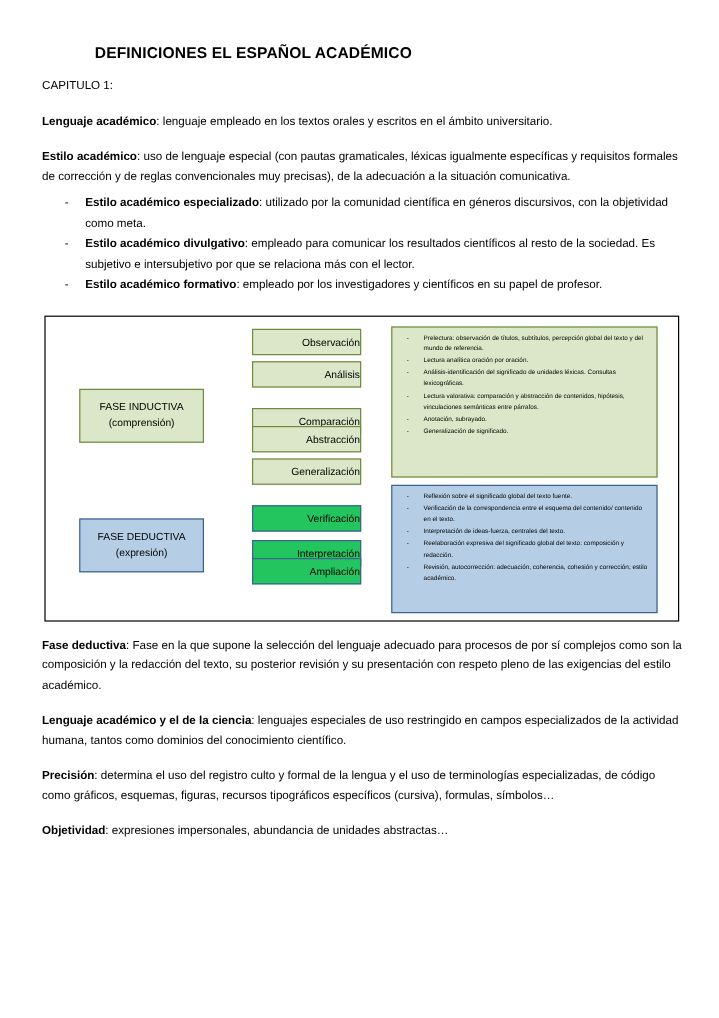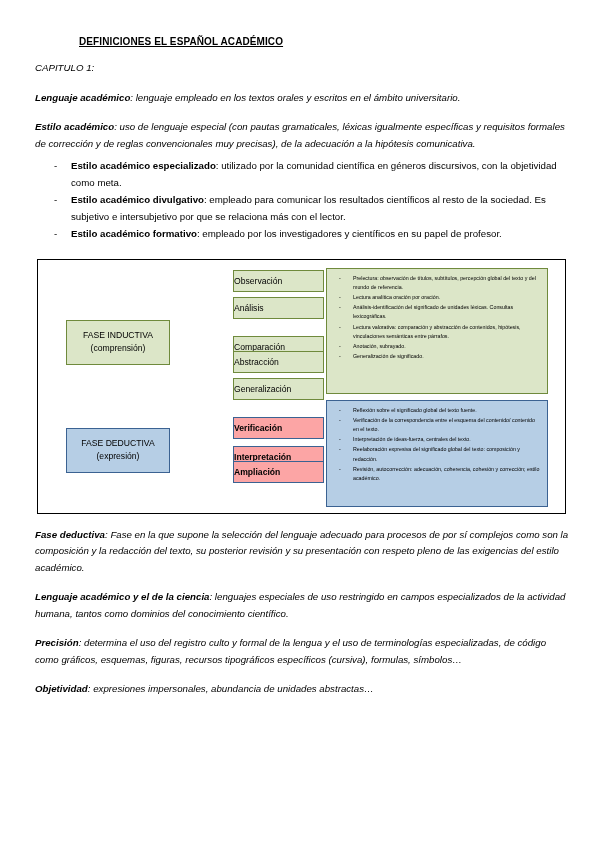--- a/index.html
+++ b/index.html
@@ -16,33 +16,31 @@
     overflow: hidden;
   }
   .page {
     box-sizing: border-box;
     width: 599px;
     height: 848px;
     padding: 30px 30px 0 35px;
     position: relative;
   }
   .doc-title {
-    font-size: 10px;
+    font-size: 13px;
     font-weight: bold;
-    text-decoration: underline;
     letter-spacing: .1px;
     margin: 6px 0 0 0;
     padding-left: 44px;
   }
   .para {
     font-size: 9.7px;
     line-height: 16.5px;
     margin: 13px 0 0 0;
     text-align: left;
-    font-style: italic;
   }
   .para .lead {
     font-weight: bold;
   }
   .bullets {
     margin: 6px 0 0 0;
     padding: 0;
     list-style: none;
   }
   .bullets li {
@@ -94,28 +92,27 @@
   }
   .phase-box .l2 { display: block; }
 
   .stage {
     position: absolute;
     box-sizing: border-box;
     left: 172px;
     width: 91px;
     height: 22px;
     line-height: 20px;
-    text-align: left;
+    text-align: right;
     font-size: 8.6px;
     border-width: 1.4px;
     border-style: solid;
-    margin-left: 23px;
   }
   .stage-green { background: #dce6c8; border-color: #6f8a3c; }
-  .stage-blue  { background: #fca5a5; border-color: #3b6292; font-weight: bold; }
+  .stage-blue  { background: #22c55e; border-color: #3b6292; }
 
   .detail-panel {
     position: absolute;
     box-sizing: border-box;
     left: 288px;
     width: 222px;
     border-width: 1.4px;
     border-style: solid;
     padding: 5px 6px 5px 4px;
   }
@@ -146,21 +143,21 @@
 
   <div class="doc-title">DEFINICIONES EL ESPAÑOL ACADÉMICO</div>
 
   <p class="para">CAPITULO 1:</p>
 
   <p class="para">
     <span class="lead">Lenguaje académico</span><span>: lenguaje empleado en los textos orales y escritos en el ámbito universitario.</span>
   </p>
 
   <p class="para">
-    <span class="lead">Estilo académico</span><span>: uso de lenguaje especial (con pautas gramaticales, léxicas igualmente específicas y requisitos formales de corrección y de reglas convencionales muy precisas), de la adecuación a la hipótesis comunicativa.</span>
+    <span class="lead">Estilo académico</span><span>: uso de lenguaje especial (con pautas gramaticales, léxicas igualmente específicas y requisitos formales de corrección y de reglas convencionales muy precisas), de la adecuación a la situación comunicativa.</span>
   </p>
 
   <ul class="bullets">
     <li>
       <span class="dash">-</span>
       <span class="lead">Estilo académico especializado</span><span>: utilizado por la comunidad científica en géneros discursivos, con la objetividad como meta.</span>
     </li>
     <li>
       <span class="dash">-</span>
       <span class="lead">Estilo académico divulgativo</span><span>: empleado para comunicar los resultados científicos al resto de la sociedad. Es subjetivo e intersubjetivo por que se relaciona más con el lector.</span>

